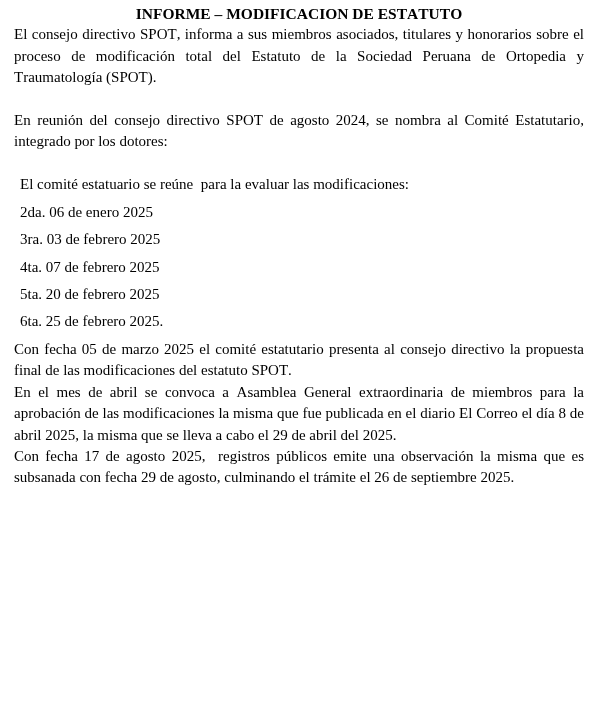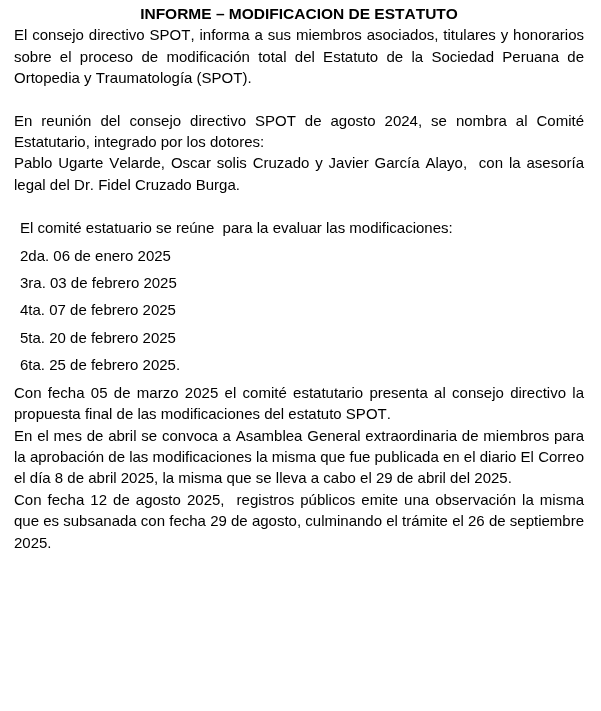--- a/index.html
+++ b/index.html
@@ -9,21 +9,21 @@
   body {
     width: 601px;
     height: 711px;
     background: #ffffff;
     overflow: hidden;
   }
   .doc {
     width: 570px;
     margin-left: 14px;
     color: #000000;
-    font-family: Liberation Sans, sans-serif;
+    font-family: Liberation Serif, serif;
     font-size: 15px;
     line-height: 21.4px;
     font-kerning: none;
     font-variant-ligatures: none;
   }
   .title {
     font-size: 15.5px;
     font-weight: bold;
     text-align: center;
     margin: 3px 0 0 0;
@@ -48,32 +48,31 @@
 <body>
 
 <div class="doc">
 
   <h1 class="title">INFORME – MODIFICACION DE ESTATUTO</h1>
 
   <p class="para mt-intro">El consejo directivo SPOT, informa a sus miembros asociados, titulares y honorarios sobre el proceso de modificación total del Estatuto de la Sociedad Peruana de Ortopedia y Traumatología (SPOT).</p>
 
   <p class="para mt-comite">En reunión del consejo directivo SPOT de agosto 2024, se nombra al Comité Estatutario, integrado por los dotores:</p>
 
-  <p class="para">Pablo Ugarte Velarde, Oscar solis Cruzado y Javier García Alayo,  con la asesoría legal del Dr. Fidel Cruzado Burga.</p>
 
   <div class="mt-meetings">
     <div class="meeting-line">El comité estatuario se reúne  para la evaluar las modificaciones:</div>
     <div class="meeting-line">2da. 06 de enero 2025</div>
     <div class="meeting-line">3ra. 03 de febrero 2025</div>
     <div class="meeting-line">4ta. 07 de febrero 2025</div>
     <div class="meeting-line">5ta. 20 de febrero 2025</div>
     <div class="meeting-line">6ta. 25 de febrero 2025.</div>
   </div>
 
   <p class="para">Con fecha 05 de marzo 2025 el comité estatutario presenta al consejo directivo la propuesta final de las modificaciones del estatuto SPOT.</p>
 
   <p class="para">En el mes de abril se convoca a Asamblea General extraordinaria de miembros para la aprobación de las modificaciones la misma que fue publicada en el diario El Correo el día 8 de abril 2025, la misma que se lleva a cabo el 29 de abril del 2025.</p>
 
 
 
-  <p class="para">Con fecha 12 de agosto 2025,  registros públicos emite una observación la misma que es subsanada con fecha 29 de agosto, culminando el trámite el 26 de septiembre 2025.</p>
+  <p class="para">Con fecha 17 de agosto 2025,  registros públicos emite una observación la misma que es subsanada con fecha 29 de agosto, culminando el trámite el 26 de septiembre 2025.</p>
 
 </div>
 
 </body></html>

